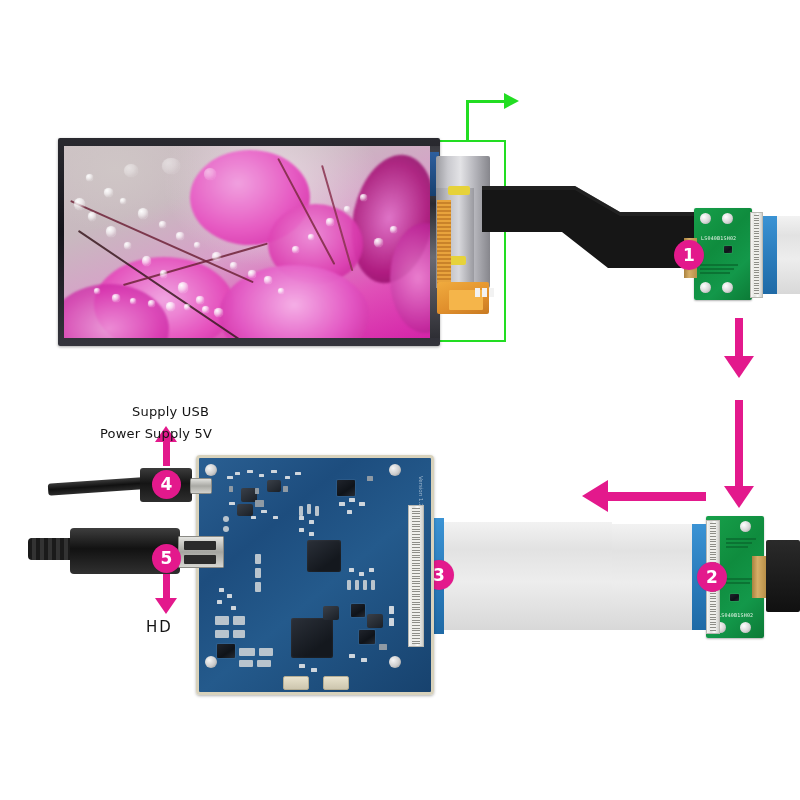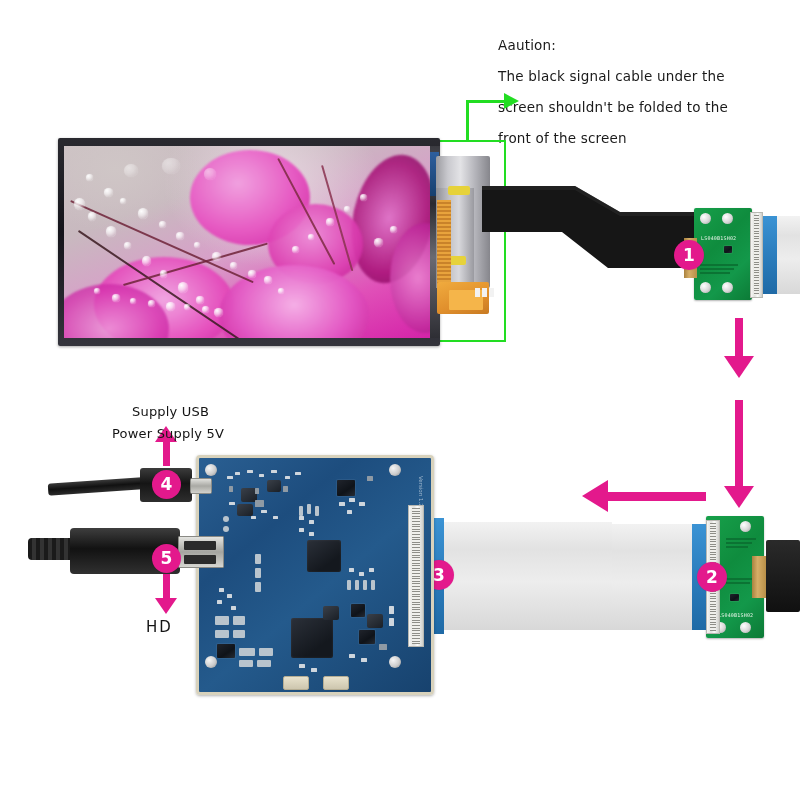--- a/index.html
+++ b/index.html
@@ -126,26 +126,20 @@
 
   
   .lbl{position:absolute;color:#141414;font-size:13px;white-space:nowrap;letter-spacing:.2px;}
   .lbl-hd{position:absolute;color:#141414;font-size:15px;letter-spacing:2px;}
 </style>
 </head>
 <body>
 
 <div class="stage">
 
-  <div class="caution nosel">
-    <div>Aaution:</div>
-    <div>The black signal cable under the</div>
-    <div>screen shouldn't be folded to the</div>
-    <div>front of the screen</div>
-  </div>
 
   <div class="greenbox"></div>
   <div class="greenstem"></div>
   <div class="greenelbow"></div>
   <div class="greenhead"></div>
 
   <div class="lcd-bezel">
     <div class="lcd-screen">
       <div class="lcd-img">
         <div class="fl-bg"></div>
@@ -383,15 +377,15 @@
     <div style="position:absolute;left:5px;top:4px;width:32px;height:9px;background:#2b2b2b;border-radius:1px;"></div>
     <div style="position:absolute;left:5px;top:18px;width:32px;height:9px;background:#2b2b2b;border-radius:1px;"></div>
   </div>
 
   <div class="badge" style="left:152px;top:544px;width:29px;height:29px;">5</div>
   <div class="marrow-shaft" style="left:163px;top:574px;width:7px;height:26px;"></div>
   <div style="position:absolute;left:155px;top:598px;width:0;height:0;border-left:11px solid transparent;border-right:11px solid transparent;border-top:16px solid #e3198c;"></div>
   <div class="lbl-hd nosel" style="left:146px;top:618px;">HD</div>
 
   <div class="lbl nosel" style="left:132px;top:404px;">Supply USB</div>
-  <div class="lbl nosel" style="left:112px;top:426px;">Power Supply 5V</div>
+  <div class="lbl nosel" style="left:100px;top:426px;">Power Supply 5V</div>
 
 </div>
 
 </body></html>

